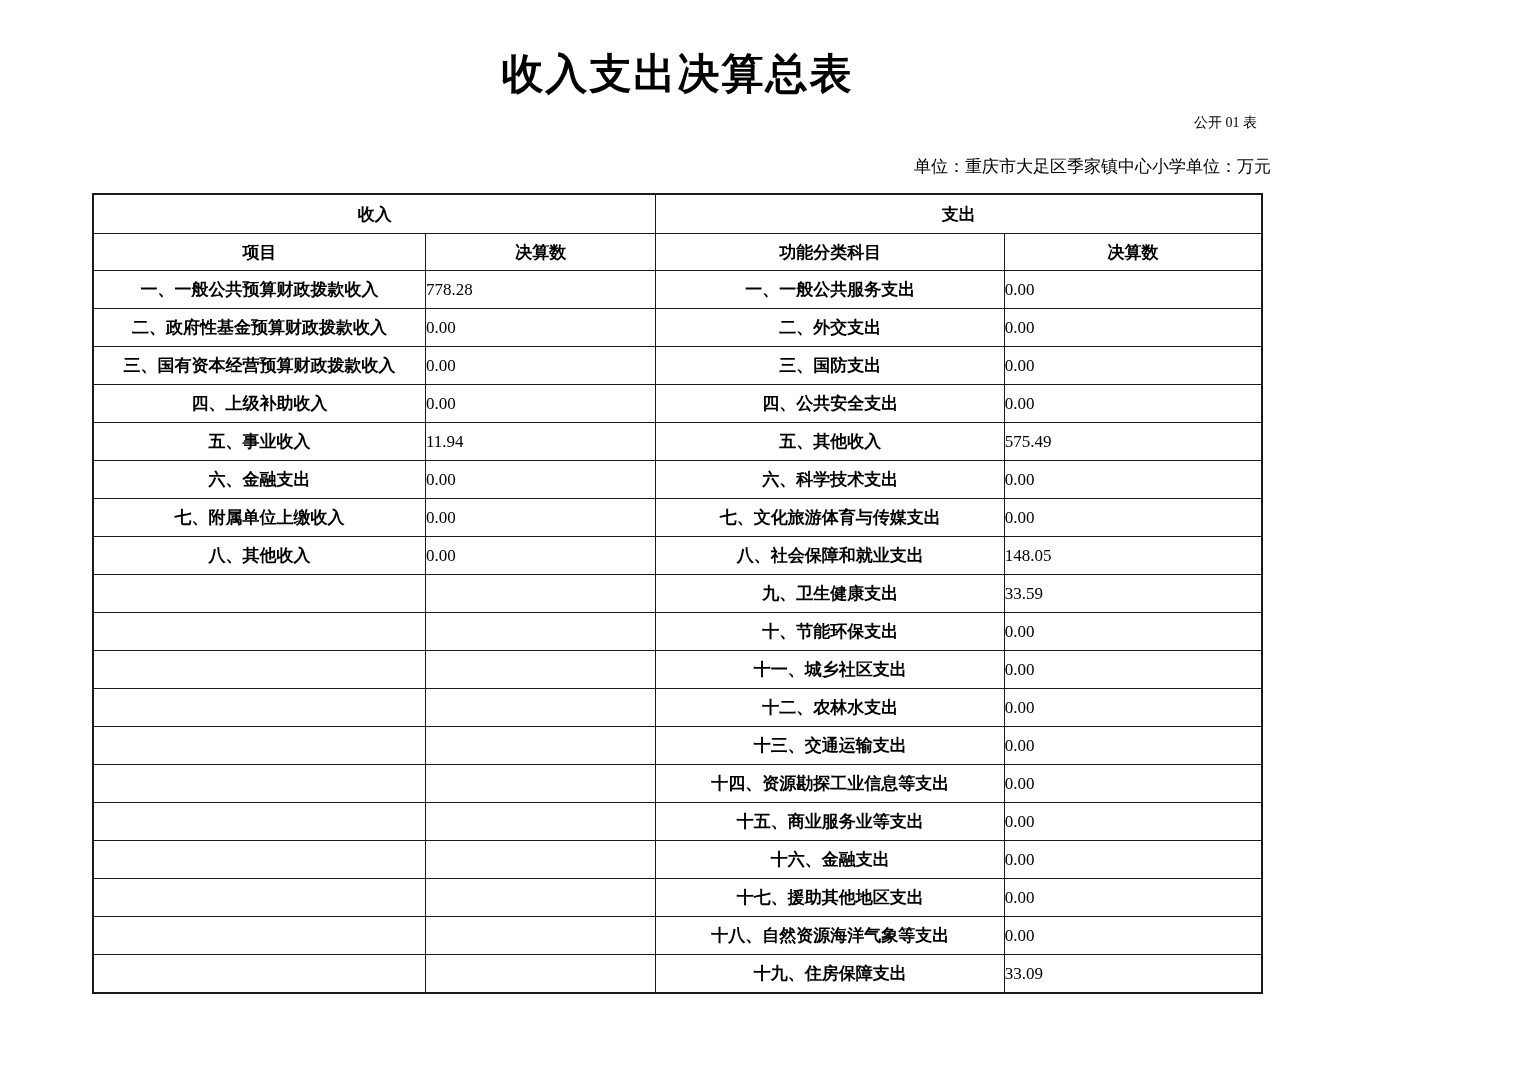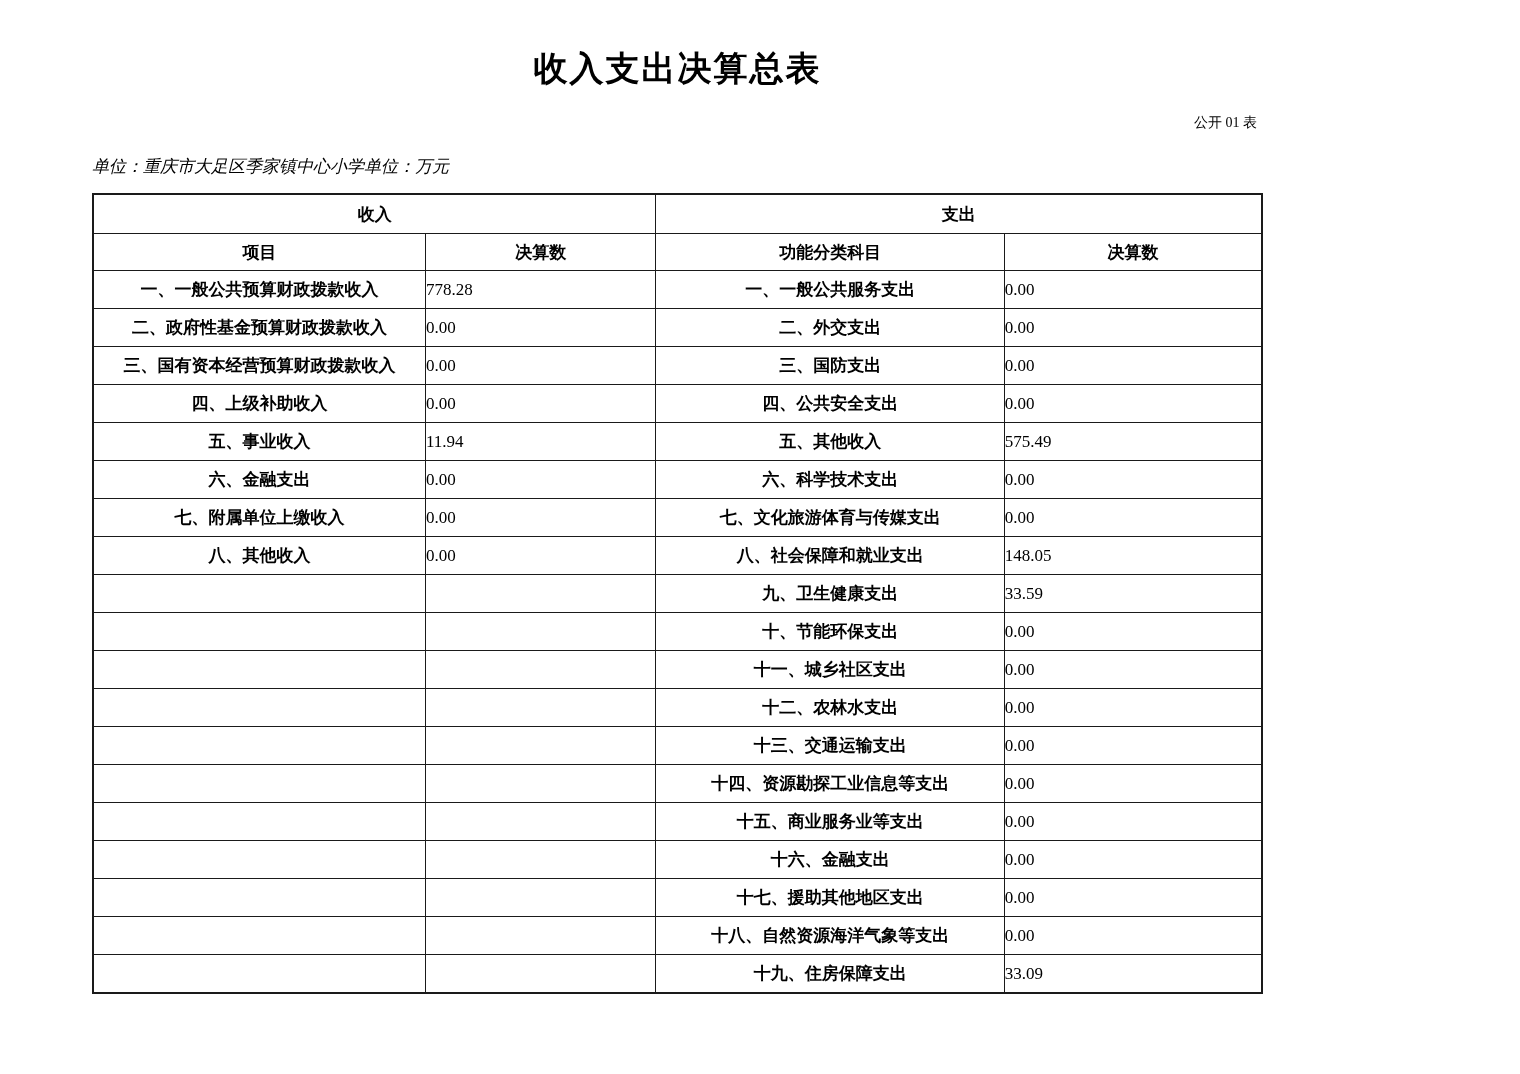--- a/index.html
+++ b/index.html
@@ -15,43 +15,42 @@
     color: #000000;
     font-family: "Liberation Serif", "DejaVu Serif", serif;
     overflow: hidden;
   }
   .doc-title {
     position: absolute;
     left: 92px;
     top: 46px;
     width: 1171px;
     text-align: center;
-    font-size: 34px;
+    font-size: 42px;
     font-weight: bold;
     letter-spacing: 2px;
   }
   .table-label {
     position: absolute;
     left: 92px;
     top: 114px;
     width: 1171px;
     text-align: right;
     font-size: 14px;
     padding-right: 6px;
     box-sizing: border-box;
   }
   .unit-row {
     position: absolute;
-    left: 92px;
+    left: 100px;
     top: 155px;
     width: 1171px;
     display: flex;
-    justify-content: flex-start;
+    justify-content: flex-end;
     font-size: 17px;
-    font-style: italic;
   }
   table.accounts {
     position: absolute;
     left: 92px;
     top: 193px;
     width: 1171px;
     border-collapse: collapse;
     table-layout: fixed;
     border: 2px solid #1a1a1a;
   }

